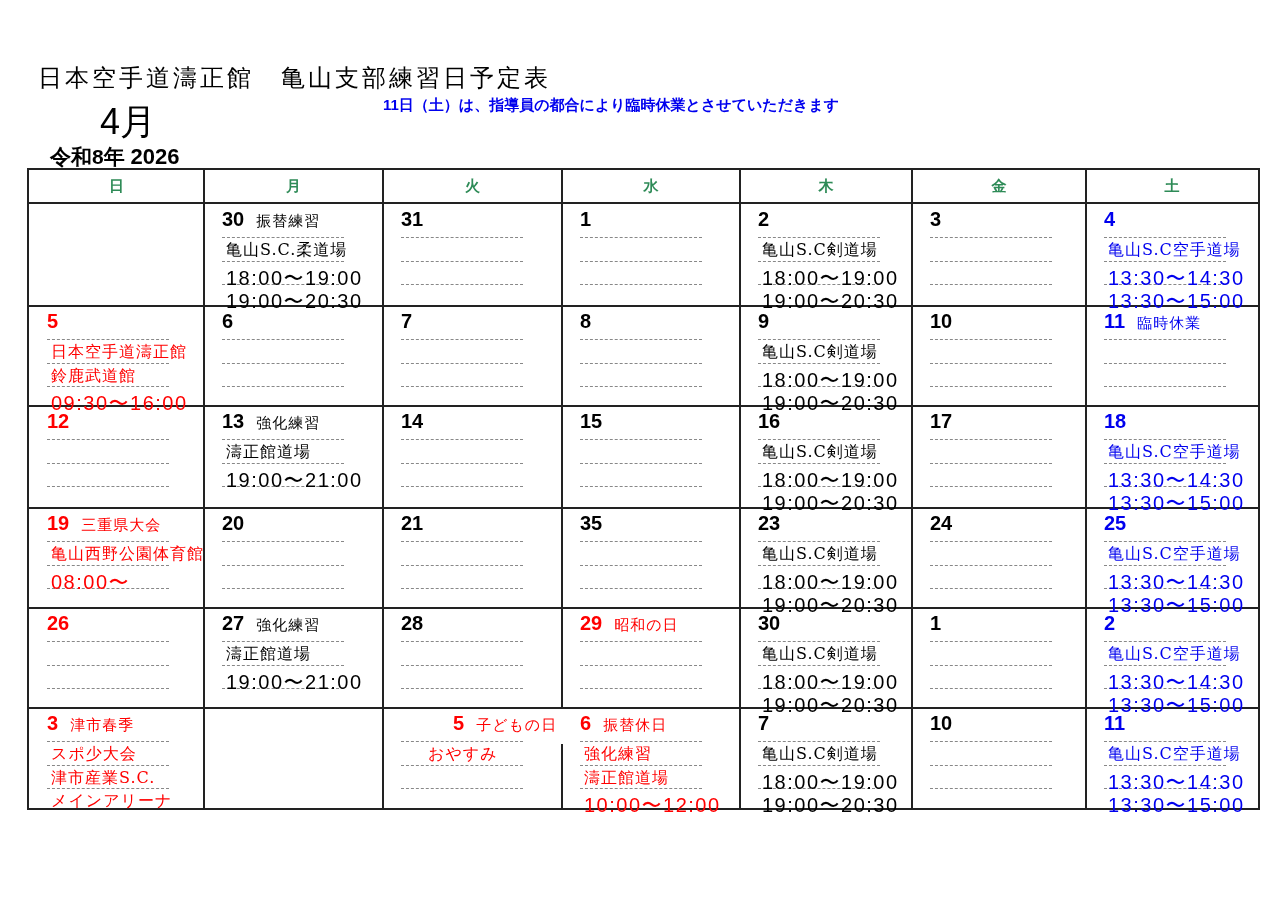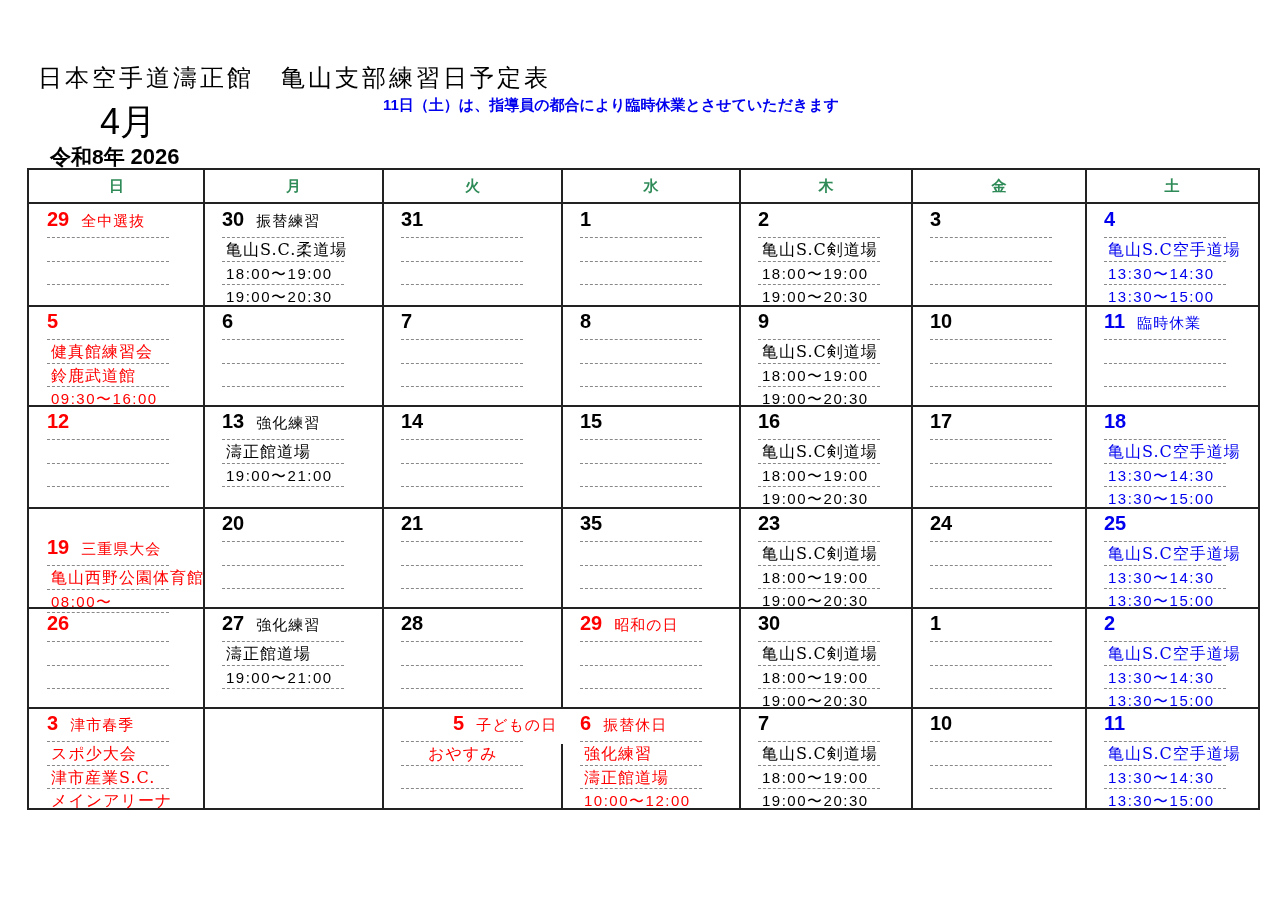--- a/index.html
+++ b/index.html
@@ -15,21 +15,21 @@
   .hcell { position:absolute; top:0; height:32px; line-height:32px; text-align:center; color:#2e8b57; font-family:"Liberation Sans", sans-serif; font-weight:bold; font-size:15px; }
   .vline { position:absolute; width:2px; background:#222; }
   .hline { position:absolute; height:2px; background:#222; left:0; width:100%; }
 
   .cell { position:absolute; box-sizing:border-box; }
   .daynum { position:absolute; left:18px; top:4px; font-family:"Liberation Sans", sans-serif; font-weight:bold; font-size:20px; white-space:nowrap; }
   .daynote { font-family:"DejaVu Serif", serif; font-weight:normal; font-size:15px; margin-left:12px; letter-spacing:1px; }
   .dash { position:absolute; left:18px; width:122px; border-top:1px dashed #888; height:0; }
   .line { position:absolute; left:22px; white-space:nowrap; }
   .venue { font-family:"DejaVu Serif", serif; font-size:16px; letter-spacing:1px; }
-  .time { font-family:"Liberation Sans", sans-serif; font-size:15px; letter-spacing:1.5px; }
+  .time { font-family:"Liberation Sans", sans-serif; font-size:20px; letter-spacing:1.5px; }
   .red { color:#ff0000; }
   .blue { color:#0000ee; }
   .black { color:#000; }
 </style>
 </head>
 <body>
 
 <div class="title">日本空手道濤正館　亀山支部練習日予定表</div>
 <div class="month">4月</div>
 <div class="notice">11日（土）は、指導員の都合により臨時休業とさせていただきます</div>
@@ -53,26 +53,20 @@
     <div class="vline" style="left: 532px; top: 574px; height: 66px;"></div>
     <div class="vline" style="left: 532px; top: 0px; height: 538px;"></div>
     <div class="vline" style="left: 710px; top: 0px; height: 640px;"></div>
     <div class="vline" style="left: 882px; top: 0px; height: 640px;"></div>
     <div class="vline" style="left: 1056px; top: 0px; height: 640px;"></div>
     <div class="hline" style="top: 135px;"></div>
     <div class="hline" style="top: 235px;"></div>
     <div class="hline" style="top: 337px;"></div>
     <div class="hline" style="top: 437px;"></div>
     <div class="hline" style="top: 537px;"></div>
-    <div class="cell" style="left: 0px; top: 34px; width: 175px; height: 102px;">
-      <div class="daynum red"><span>29</span><span class="daynote">全中選抜</span></div>
-      <div class="dash" style="top: 33px;"></div>
-      <div class="dash" style="top: 57px;"></div>
-      <div class="dash" style="top: 80px;"></div>
-    </div>
     <div class="cell" style="left: 175px; top: 34px; width: 179px; height: 102px;">
       <div class="daynum black"><span>30</span><span class="daynote">振替練習</span></div>
       <div class="dash" style="top: 33px;"></div>
       <div class="dash" style="top: 57px;"></div>
       <div class="dash" style="top: 80px;"></div>
       <div class="line venue black" style="top: 36px;">亀山S.C.柔道場</div>
       <div class="line time black" style="top: 61px;">18:00〜19:00</div>
       <div class="line time black" style="top: 84px;">19:00〜20:30</div>
     </div>
     <div class="cell" style="left: 354px; top: 34px; width: 179px; height: 102px;">
@@ -109,21 +103,21 @@
       <div class="dash" style="top: 80px;"></div>
       <div class="line venue blue" style="top: 36px;">亀山S.C空手道場</div>
       <div class="line time blue" style="top: 61px;">13:30〜14:30</div>
       <div class="line time blue" style="top: 84px;">13:30〜15:00</div>
     </div>
     <div class="cell" style="left: 0px; top: 136px; width: 175px; height: 100px;">
       <div class="daynum red"><span>5</span></div>
       <div class="dash" style="top: 33px;"></div>
       <div class="dash" style="top: 57px;"></div>
       <div class="dash" style="top: 80px;"></div>
-      <div class="line venue red" style="top: 36px;">健真館練習会</div>
+      <div class="line venue red" style="top: 36px;">日本空手道濤正館</div>
       <div class="line venue red" style="top: 60px;">鈴鹿武道館</div>
       <div class="line time red" style="top: 84px;">09:30〜16:00</div>
     </div>
     <div class="cell" style="left: 175px; top: 136px; width: 179px; height: 100px;">
       <div class="daynum black"><span>6</span></div>
       <div class="dash" style="top: 33px;"></div>
       <div class="dash" style="top: 57px;"></div>
       <div class="dash" style="top: 80px;"></div>
     </div>
     <div class="cell" style="left: 354px; top: 136px; width: 179px; height: 100px;">
@@ -202,21 +196,21 @@
     </div>
     <div class="cell" style="left: 1057px; top: 236px; width: 172px; height: 102px;">
       <div class="daynum blue"><span>18</span></div>
       <div class="dash" style="top: 33px;"></div>
       <div class="dash" style="top: 57px;"></div>
       <div class="dash" style="top: 80px;"></div>
       <div class="line venue blue" style="top: 36px;">亀山S.C空手道場</div>
       <div class="line time blue" style="top: 61px;">13:30〜14:30</div>
       <div class="line time blue" style="top: 84px;">13:30〜15:00</div>
     </div>
-    <div class="cell" style="left: 0px; top: 338px; width: 191px; height: 100px; margin-top: 24px;">
+    <div class="cell" style="left: 0px; top: 338px; width: 191px; height: 100px;">
       <div class="daynum red"><span>19</span><span class="daynote">三重県大会</span></div>
       <div class="dash" style="top: 33px;"></div>
       <div class="dash" style="top: 57px;"></div>
       <div class="dash" style="top: 80px;"></div>
       <div class="line venue red" style="top: 36px;">亀山西野公園体育館</div>
       <div class="line time red" style="top: 61px;">08:00〜</div>
     </div>
     <div class="cell" style="left: 175px; top: 338px; width: 179px; height: 100px;">
       <div class="daynum black"><span>20</span></div>
       <div class="dash" style="top: 33px;"></div>

